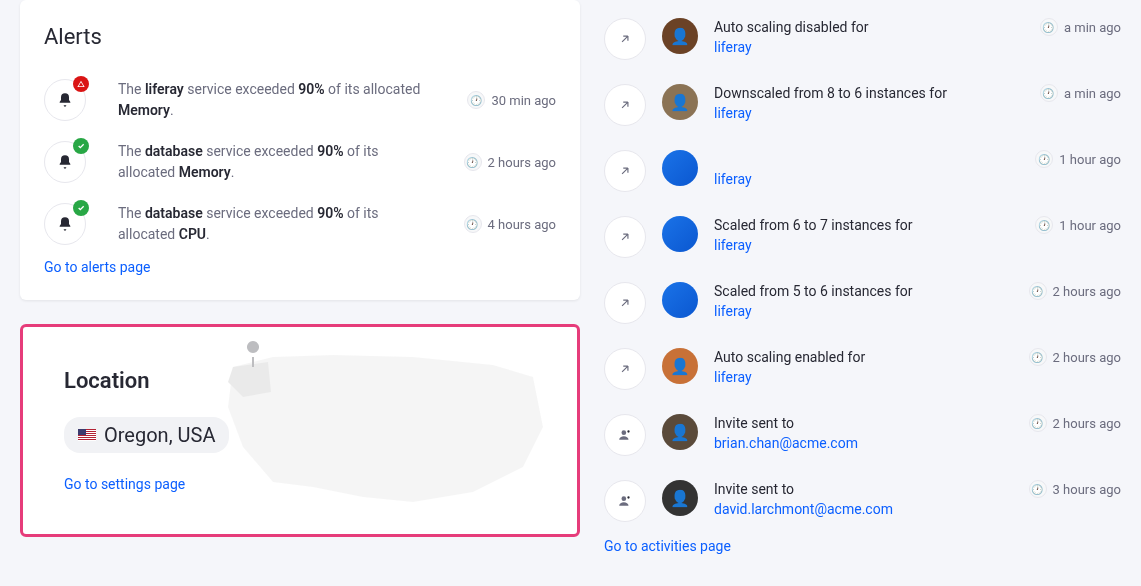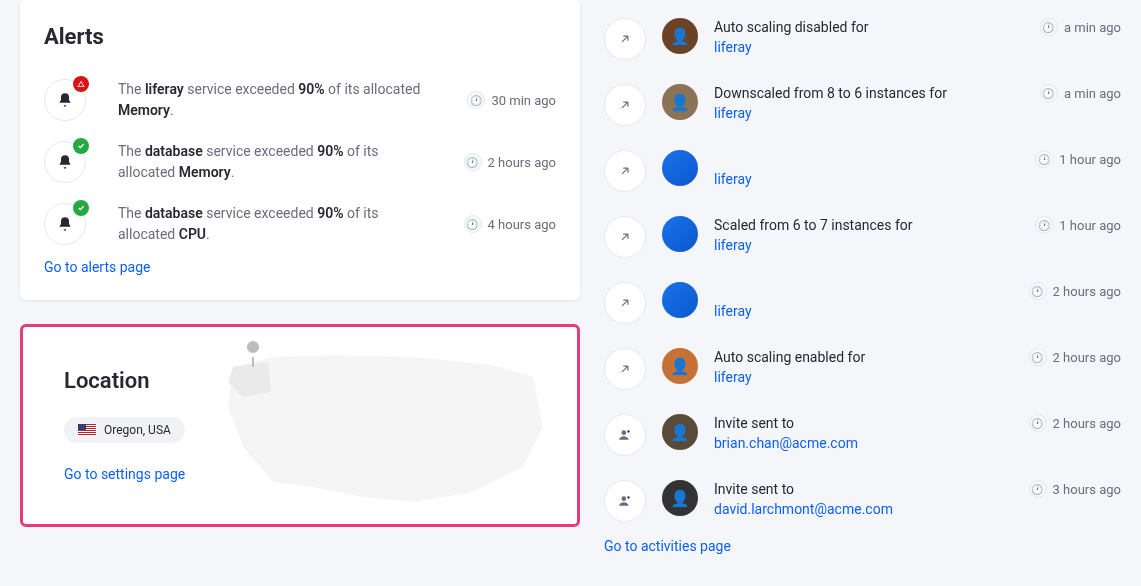--- a/index.html
+++ b/index.html
@@ -14,21 +14,21 @@
   .container { display: flex; gap: 24px; padding: 0; }
   .left-col { width: 580px; padding: 0 0 0 20px; }
   .right-col { flex: 1; padding-right: 20px; }
   .card {
     background: #fff;
     border-radius: 6px;
     box-shadow: 0 1px 3px rgba(0,0,0,0.08);
     padding: 24px;
     margin-bottom: 24px;
   }
-  .card h2 { font-size: 22px; font-weight: 700; margin-bottom: 20px; }
+  .card h2 { font-size: 22px; font-weight: 400; margin-bottom: 20px; }
   .alert-row {
     display: flex;
     align-items: center;
     gap: 32px;
     padding: 10px 0;
   }
   .bell-icon {
     width: 42px; height: 42px;
     border: 1px solid #e7e7ed;
     border-radius: 50%;
@@ -63,21 +63,21 @@
     position: relative;
     border: 3px solid #e63c7a;
     border-radius: 6px;
     padding: 41px;
     background: #fff;
   }
   .location-card h2 { font-size: 22px; font-weight: 600; margin-bottom: 24px; }
   .loc-chip {
     display: inline-flex; align-items: center; gap: 8px;
     background: #f1f2f5; border-radius: 16px; padding: 6px 14px;
-    font-size: 12px; color: #272833; justify-content: center;
+    font-size: 20px; color: #272833; justify-content: center;
   }
   .flag {
     width: 18px; height: 12px;
     background: linear-gradient(#b22234 0 8%, #fff 8% 16%, #b22234 16% 24%, #fff 24% 32%, #b22234 32% 40%, #fff 40% 48%, #b22234 48% 56%, #fff 56% 64%, #b22234 64% 72%, #fff 72% 80%, #b22234 80% 88%, #fff 88% 100%);
     position: relative;
   }
   .flag::before {
     content: ""; position: absolute; top:0; left:0; width: 8px; height: 6px; background: #3c3b6e;
   }
   .map-area {
@@ -255,21 +255,21 @@
           </div>
       </div>
 
       <div class="activity-row">
         <div class="act-icon">
             <svg width="14" height="14" viewBox="0 0 24 24" fill="none" stroke="#6b6c7e" stroke-width="2">
               <path d="M7 17L17 7M17 7H9M17 7v8"></path>
             </svg>
           </div>
         <div class="avatar user3"></div>
-        <div class="activity-text"><br><span class="link-inline">liferay</span></div>
+        <div class="activity-text"><span>Scaled from 5 to 6 instances for</span><br><span class="link-inline">liferay</span></div>
         <div class="time-chip">
             <span class="clock">🕐</span>
             <span>2 hours ago</span>
           </div>
       </div>
 
       <div class="activity-row">
         <div class="act-icon">
             <svg width="14" height="14" viewBox="0 0 24 24" fill="none" stroke="#6b6c7e" stroke-width="2">
               <path d="M7 17L17 7M17 7H9M17 7v8"></path>

